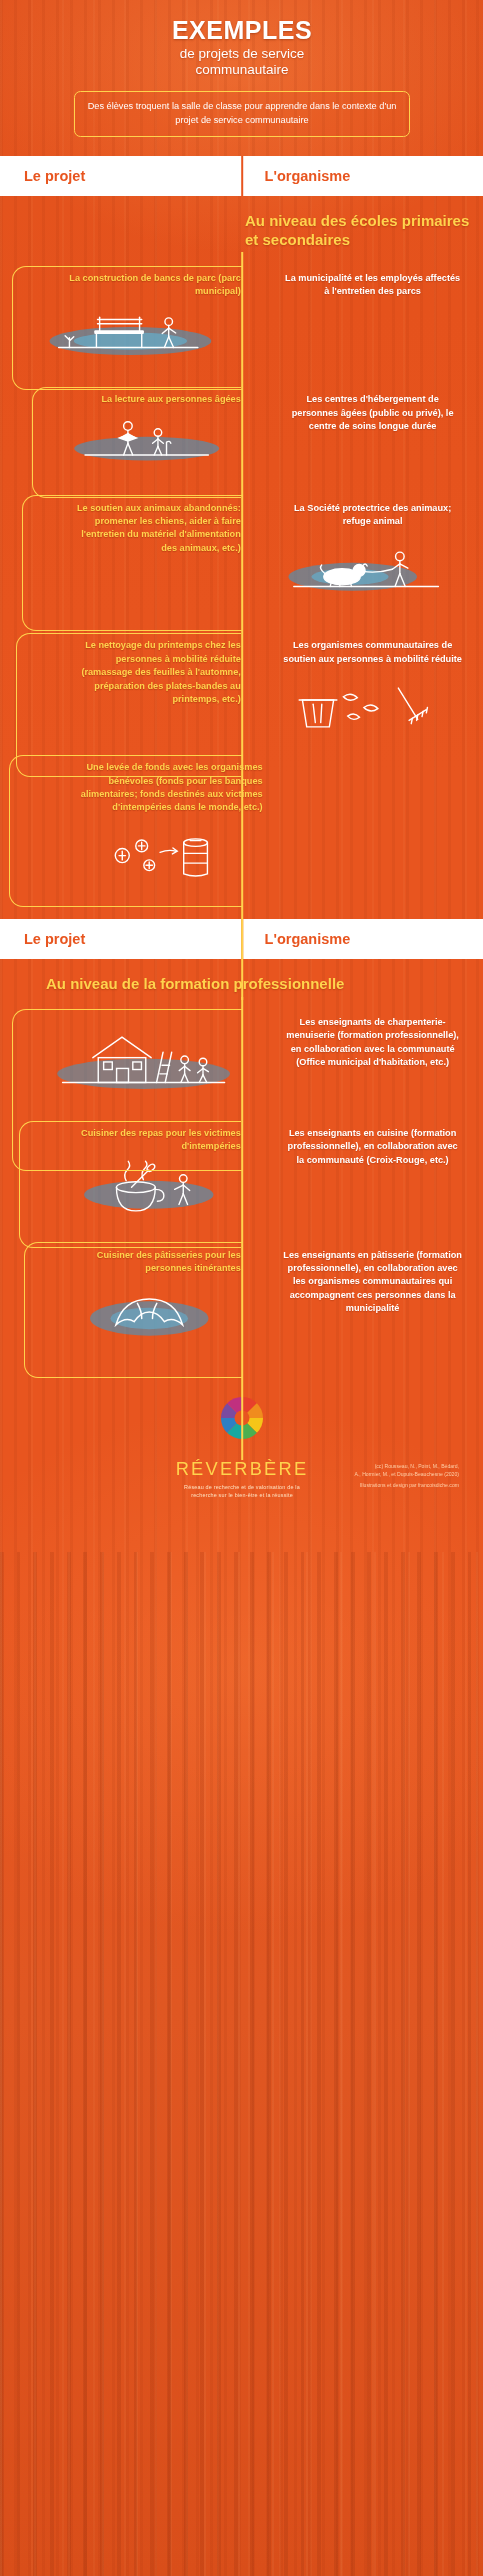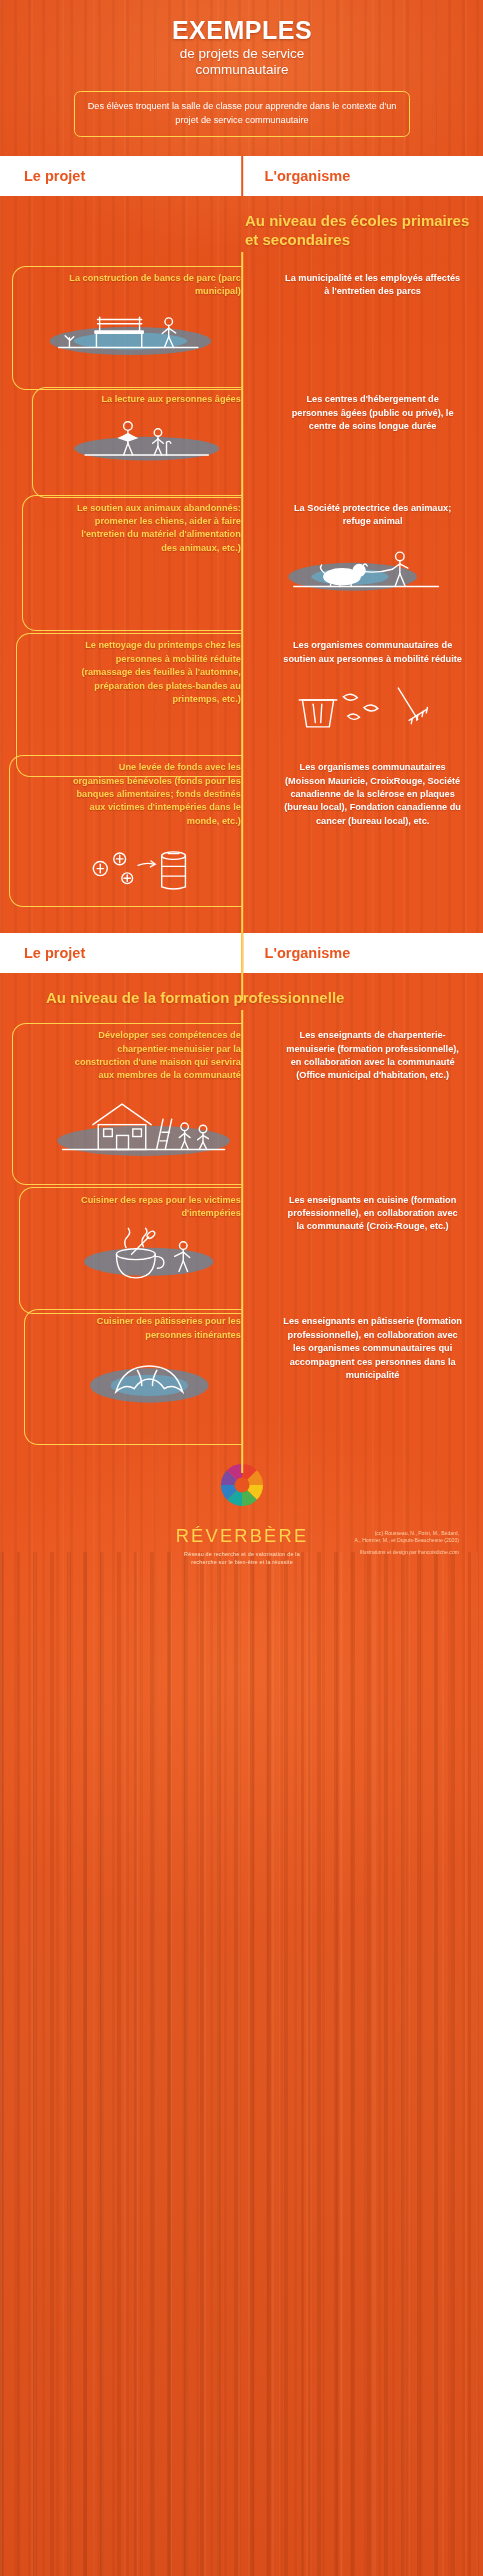--- a/index.html
+++ b/index.html
@@ -391,43 +391,39 @@
                 <circle cx="160" cy="80" r="10"></circle>
                 <line x1="160" y1="74" x2="160" y2="86"></line>
                 <line x1="154" y1="80" x2="166" y2="80"></line>
 
                 <path d="M180 56 q16 -6 30 -2"></path>
                 <path d="M204 48 l8 6 l-9 5"></path>
               </g>
             </svg>
           </div>
         </div>
-        <div class="col-right">
-          <div class="txt">Les organismes communautaires (Moisson Mauricie, CroixRouge, Société canadienne de la sclérose en plaques (bureau local), Fondation canadienne du cancer (bureau local), etc.</div>
-        </div>
       </div>
     </div>
 
     <div class="colbar">
       <div class="cell">Le projet</div>
       <div class="cell right">L'organisme</div>
       <div class="divider"></div>
     </div>
 
     <div class="section-banner" style="padding-left:46px;">
       <h2>Au niveau de la formation professionnelle</h2>
     </div>
 
     <div class="rows">
       <div class="vline-center" style="top:-9.7px;height:463px;"></div>
 
       <div class="row">
         <div class="bracket" style="left:12px; top:3.2px; width:230px; height:162px; border-right:none; border-top-right-radius:0; border-bottom-right-radius:0;"></div>
         <div class="col-left">
-          <div class="txt">Développer ses compétences de charpentier-menuisier par la construction d'une maison qui servira aux membres de la communauté</div>
           <div class="illus tall">
             <svg width="216" height="81" viewBox="0 0 400 150" style="position:absolute;right:-16px;top:3.2px;">
               <ellipse cx="190" cy="96" rx="160" ry="28" fill="#2e9fd6" opacity="0.5"></ellipse>
               <g stroke="#ffffff" stroke-width="2.6" fill="none" stroke-linecap="round">
                 <line x1="40" y1="112" x2="340" y2="112"></line>
 
                 <path d="M96 66 L150 28 L204 66"></path>
                 <rect x="106" y="66" width="88" height="46"></rect>
                 <rect x="140" y="86" width="22" height="26"></rect>
                 <rect x="116" y="74" width="16" height="14"></rect>

